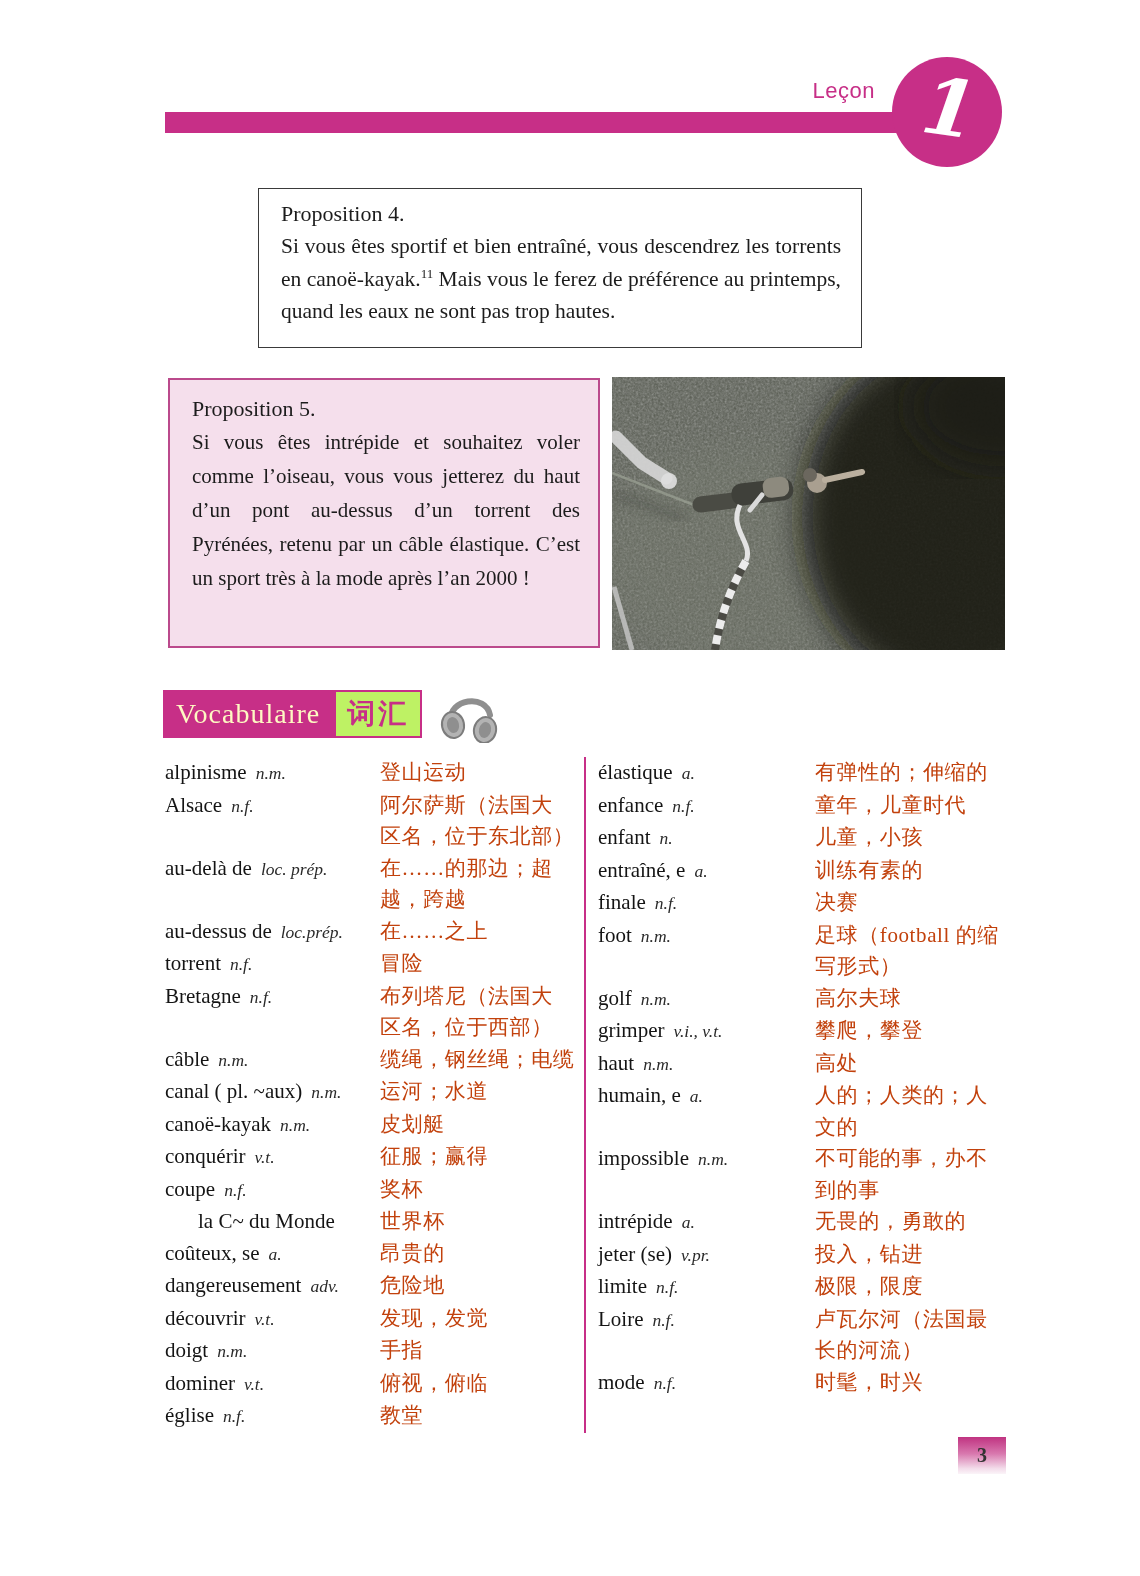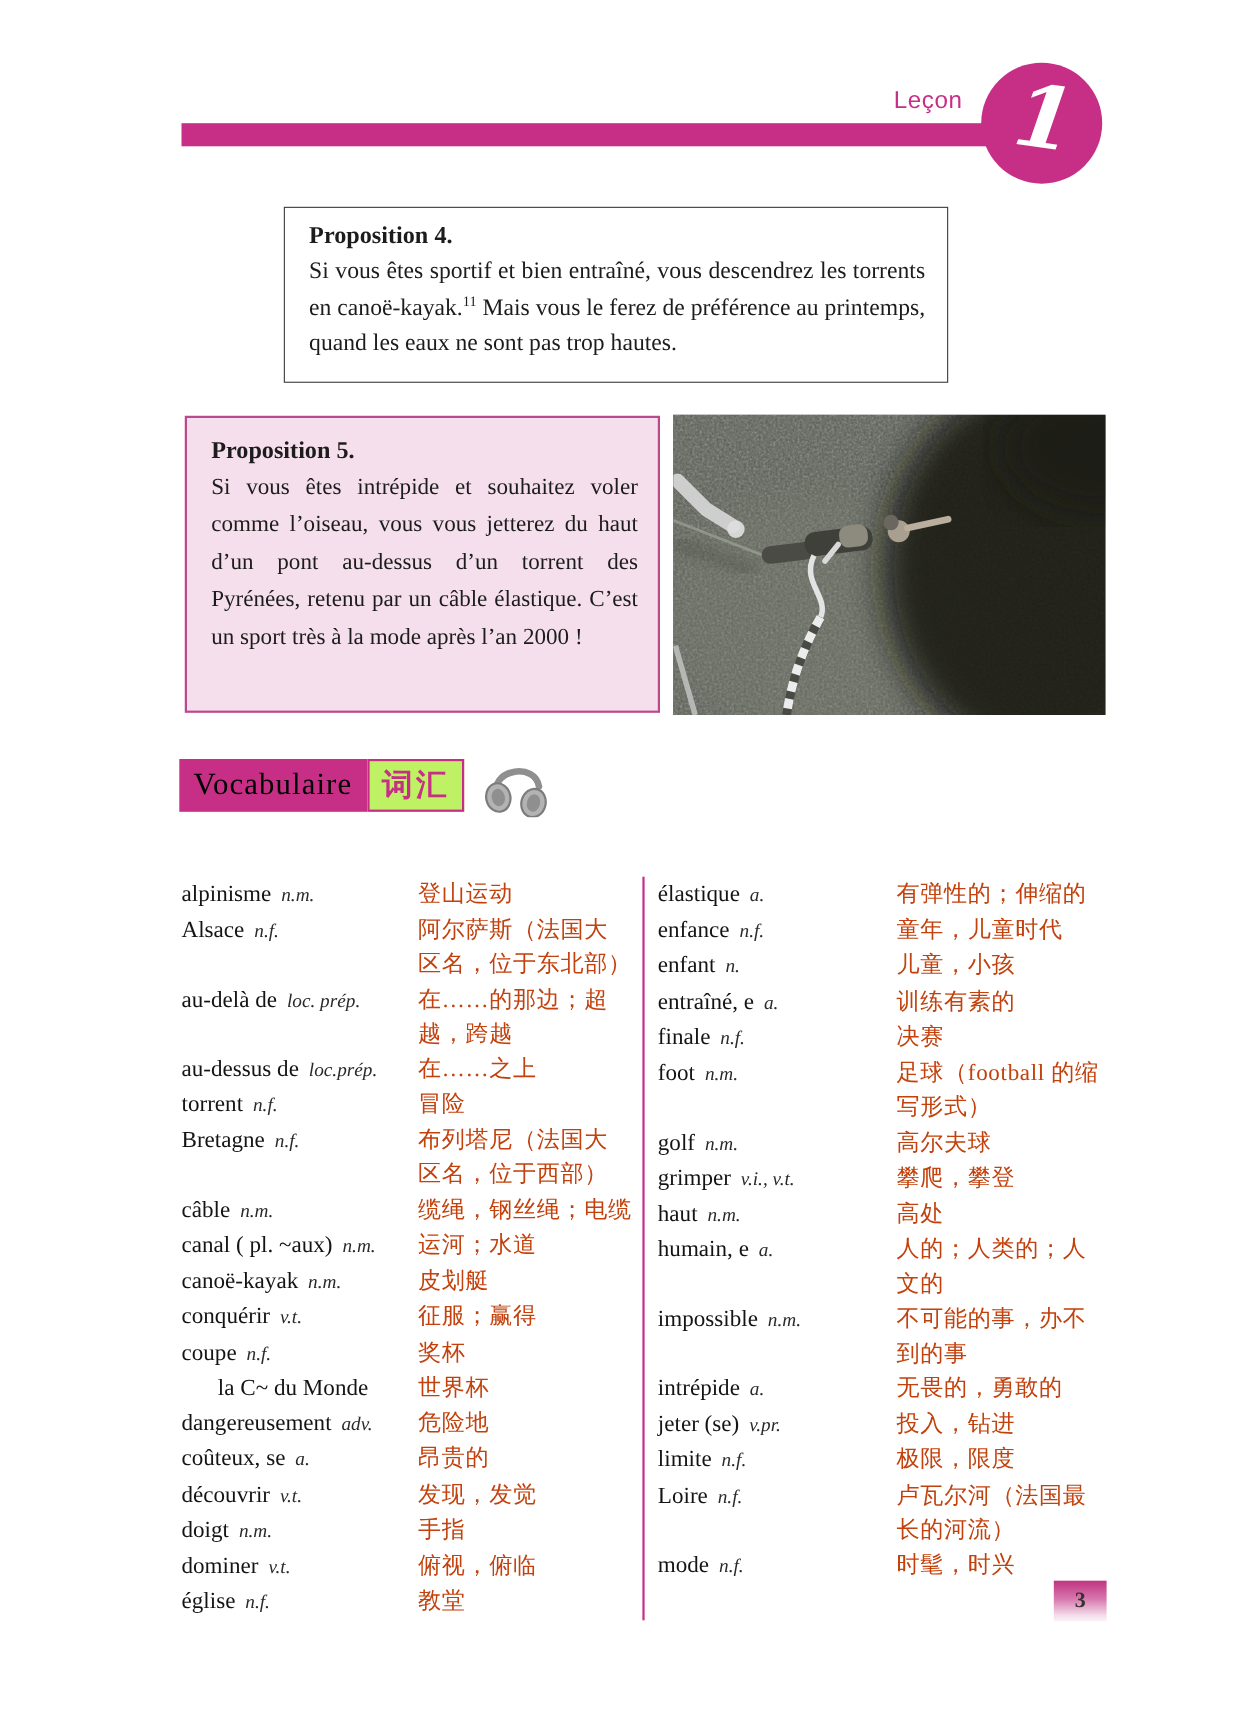--- a/index.html
+++ b/index.html
@@ -40,51 +40,51 @@
   .prop4{
     left:258px;top:188px;width:604px;height:160px;
     border:1px solid #3a3a3a;background:#fff;
     padding:12px 20px 0 22px;
   }
   .prop5{
     left:168px;top:378px;width:432px;height:270px;
     border:2px solid var(--box5-border);background:var(--box5-bg);
     padding:16px 18px 0 22px;
   }
-  .prop-title{font-weight:bold;font-size:22px;margin:0 0 3px 0;}
+  .prop-title{font-weight:normal;font-size:22px;margin:0 0 3px 0;}
   .prop-body{font-size:21.5px;line-height:1.52;text-align:justify;margin:0;}
   .prop5 .prop-body{font-size:21px;line-height:1.62;}
   .prop-body sup{font-size:13px;line-height:0;}
   
   .photo{
     position:absolute;left:612px;top:377px;width:393px;height:273px;
     overflow:hidden;background:#555a50;
   }
   
   .vocab-header{
     position:absolute;left:163px;top:690px;height:48px;
     display:flex;align-items:stretch;
   }
   .vh-fr{
-    background:var(--accent);color:#000000;
+    background:var(--accent);color:#fef9c3;
     font-size:28px;display:flex;align-items:center;
     padding:0 14px 0 13px;letter-spacing:1px;
   }
   .vh-zh{
     background:#bef264;color:var(--accent);
     border:2px solid var(--accent);box-sizing:border-box;
     font-size:28px;font-weight:bold;display:flex;align-items:center;
     padding:0 11px;letter-spacing:3px;
   }
   .headphones{margin-left:16px;display:flex;align-items:center;}
   
   .vocab-columns{
     position:absolute;left:165px;top:757px;width:845px;
     display:flex;align-items:stretch;
-    font-size:21px;line-height:31.5px;margin-top:40px;
+    font-size:21px;line-height:31.5px;
   }
   .vocab-col{display:block;}
   .col-left{width:415px;}
   .col-right{width:412px;}
   .vocab-divider{width:2px;background:var(--accent);margin:0 5px 0 4px;}
   .col-right{margin-left:7px;}
   .v-row{display:flex;align-items:flex-start;}
   .v-term{flex:0 0 215px;box-sizing:border-box;padding-right:6px;}
   .col-right .v-term{flex:0 0 217px;}
   .v-term.indent{padding-left:33px;}
@@ -230,26 +230,26 @@
         </div>
         <div class="v-row">
           <span class="v-term"><span class="v-fr">coupe</span><span class="v-pos">n.f.</span></span>
           <span class="v-gloss">奖杯</span>
         </div>
         <div class="v-row">
           <span class="v-term indent"><span class="v-fr">la C~ du Monde</span></span>
           <span class="v-gloss">世界杯</span>
         </div>
         <div class="v-row">
+          <span class="v-term"><span class="v-fr">coûteux, se</span><span class="v-pos">a.</span></span>
+          <span class="v-gloss">昂贵的</span>
+        </div>
+        <div class="v-row">
           <span class="v-term"><span class="v-fr">dangereusement</span><span class="v-pos">adv.</span></span>
           <span class="v-gloss">危险地</span>
-        </div>
-        <div class="v-row">
-          <span class="v-term"><span class="v-fr">coûteux, se</span><span class="v-pos">a.</span></span>
-          <span class="v-gloss">昂贵的</span>
         </div>
         <div class="v-row">
           <span class="v-term"><span class="v-fr">découvrir</span><span class="v-pos">v.t.</span></span>
           <span class="v-gloss">发现，发觉</span>
         </div>
         <div class="v-row">
           <span class="v-term"><span class="v-fr">doigt</span><span class="v-pos">n.m.</span></span>
           <span class="v-gloss">手指</span>
         </div>
         <div class="v-row">

